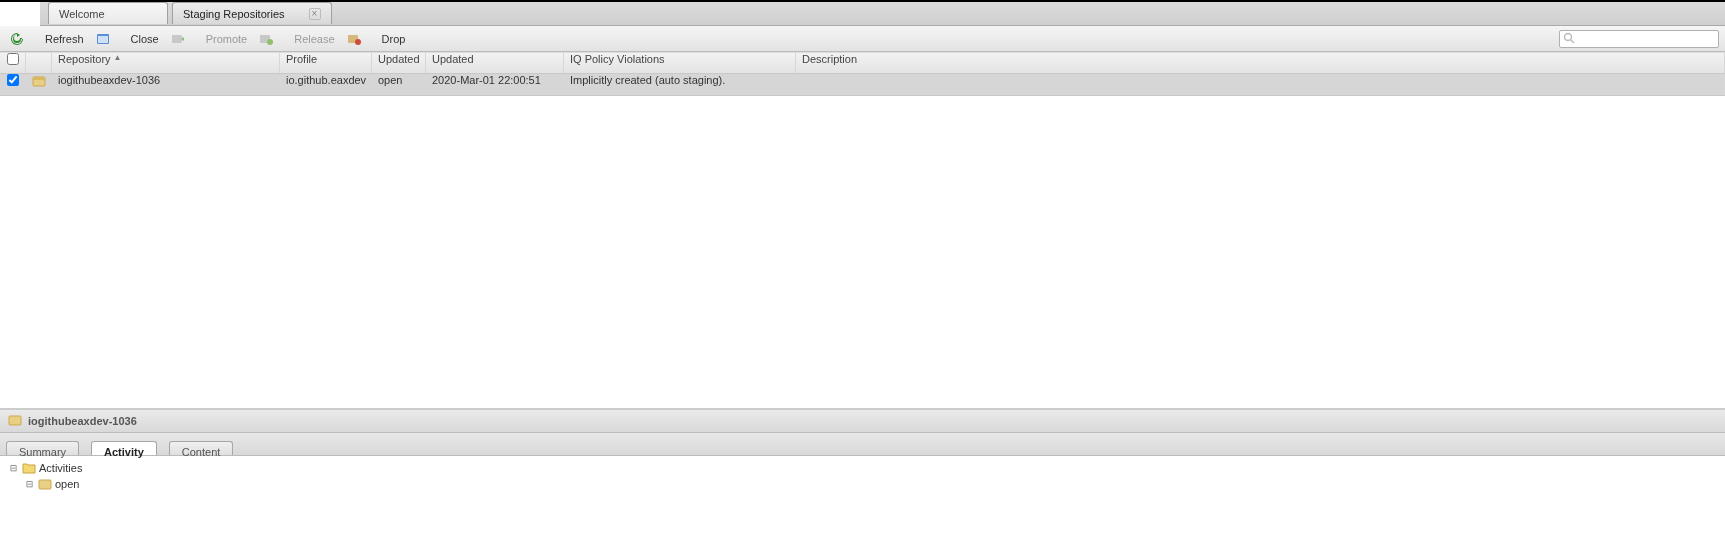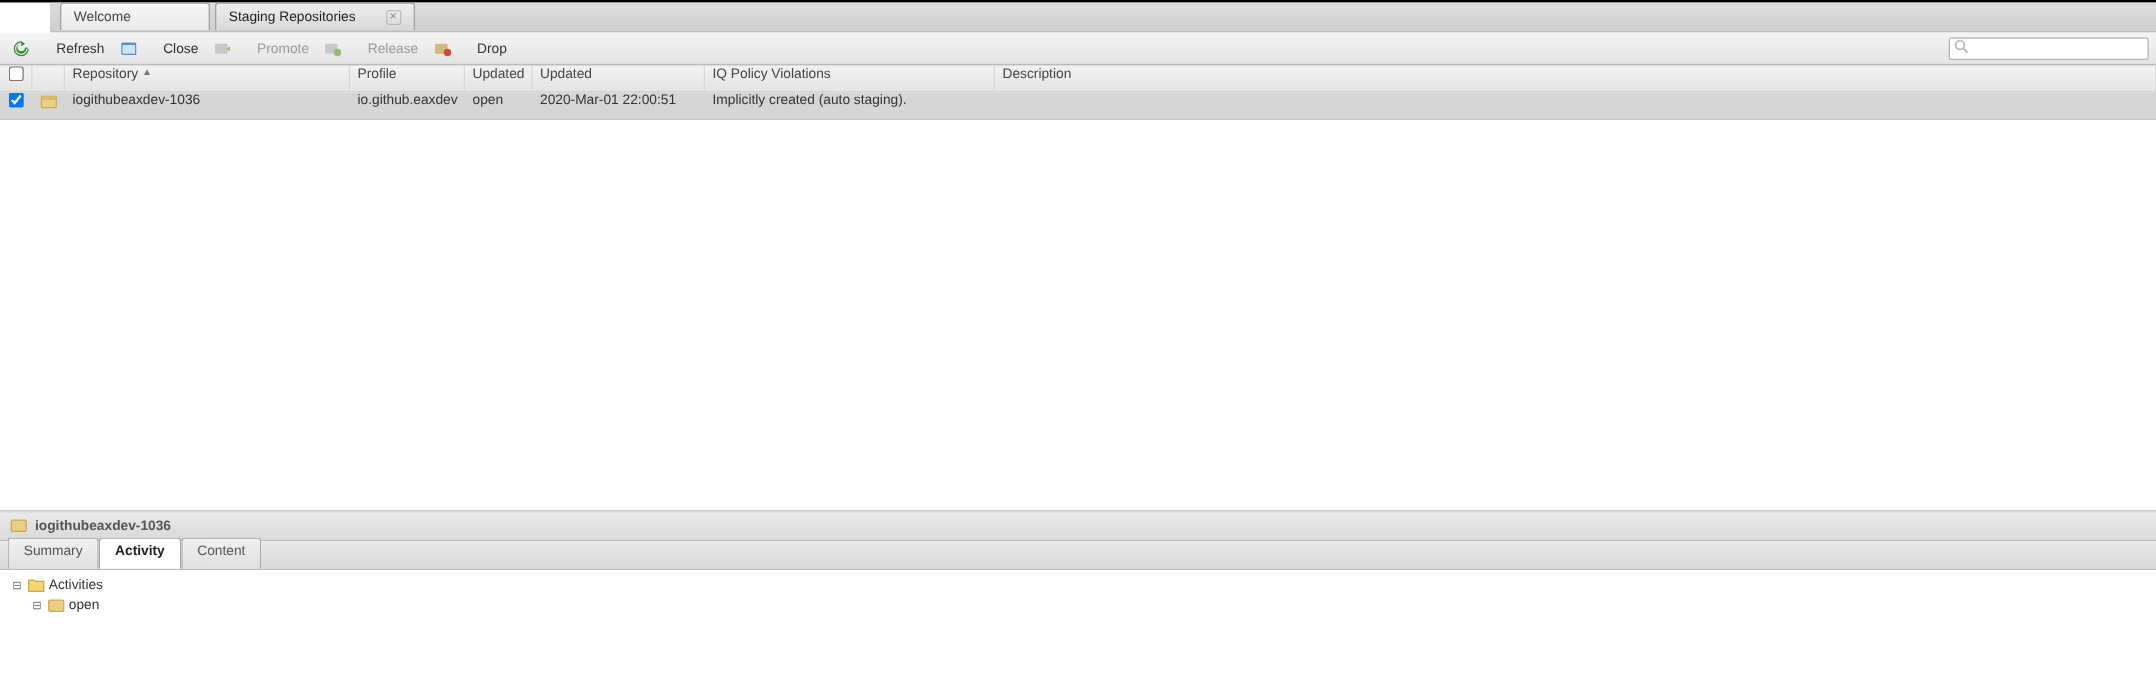--- a/index.html
+++ b/index.html
@@ -128,24 +128,24 @@
     display:flex;align-items:center;gap:6px;padding:0 8px;
     font-weight:bold;color:#555;
   }
   .detail-tabs {
     height: 23px;
     background: linear-gradient(#e8e8e8, #d8d8d8);
     border-bottom:1px solid #bbb;
     display:flex;align-items:flex-end;padding-left:6px;
   }
   .dtab {
-    height:25px;line-height:20px;padding:0 12px;
+    height:14px;line-height:20px;padding:0 12px;
     border:1px solid #a7a7a7;border-bottom:none;
     background:linear-gradient(#f0f0f0,#e0e0e0);
-    border-radius:3px 3px 0 0;margin-right:0;
+    border-radius:3px 3px 0 0;margin-right:12px;
     color:#555;cursor:pointer;
   }
   .dtab.active { background:#fff;font-weight:bold;color:#222; }
   .tree {
     padding: 4px 8px; background:#fff; height:60px;
   }
   .tree-row { display:flex;align-items:center;gap:3px;height:16px;color:#333; }
   .tree-row .tw { width:11px;text-align:center;color:#777;font-size:9px;cursor:pointer; }
   .indent1 { padding-left: 16px; }
   .indent2 { padding-left: 32px; }

